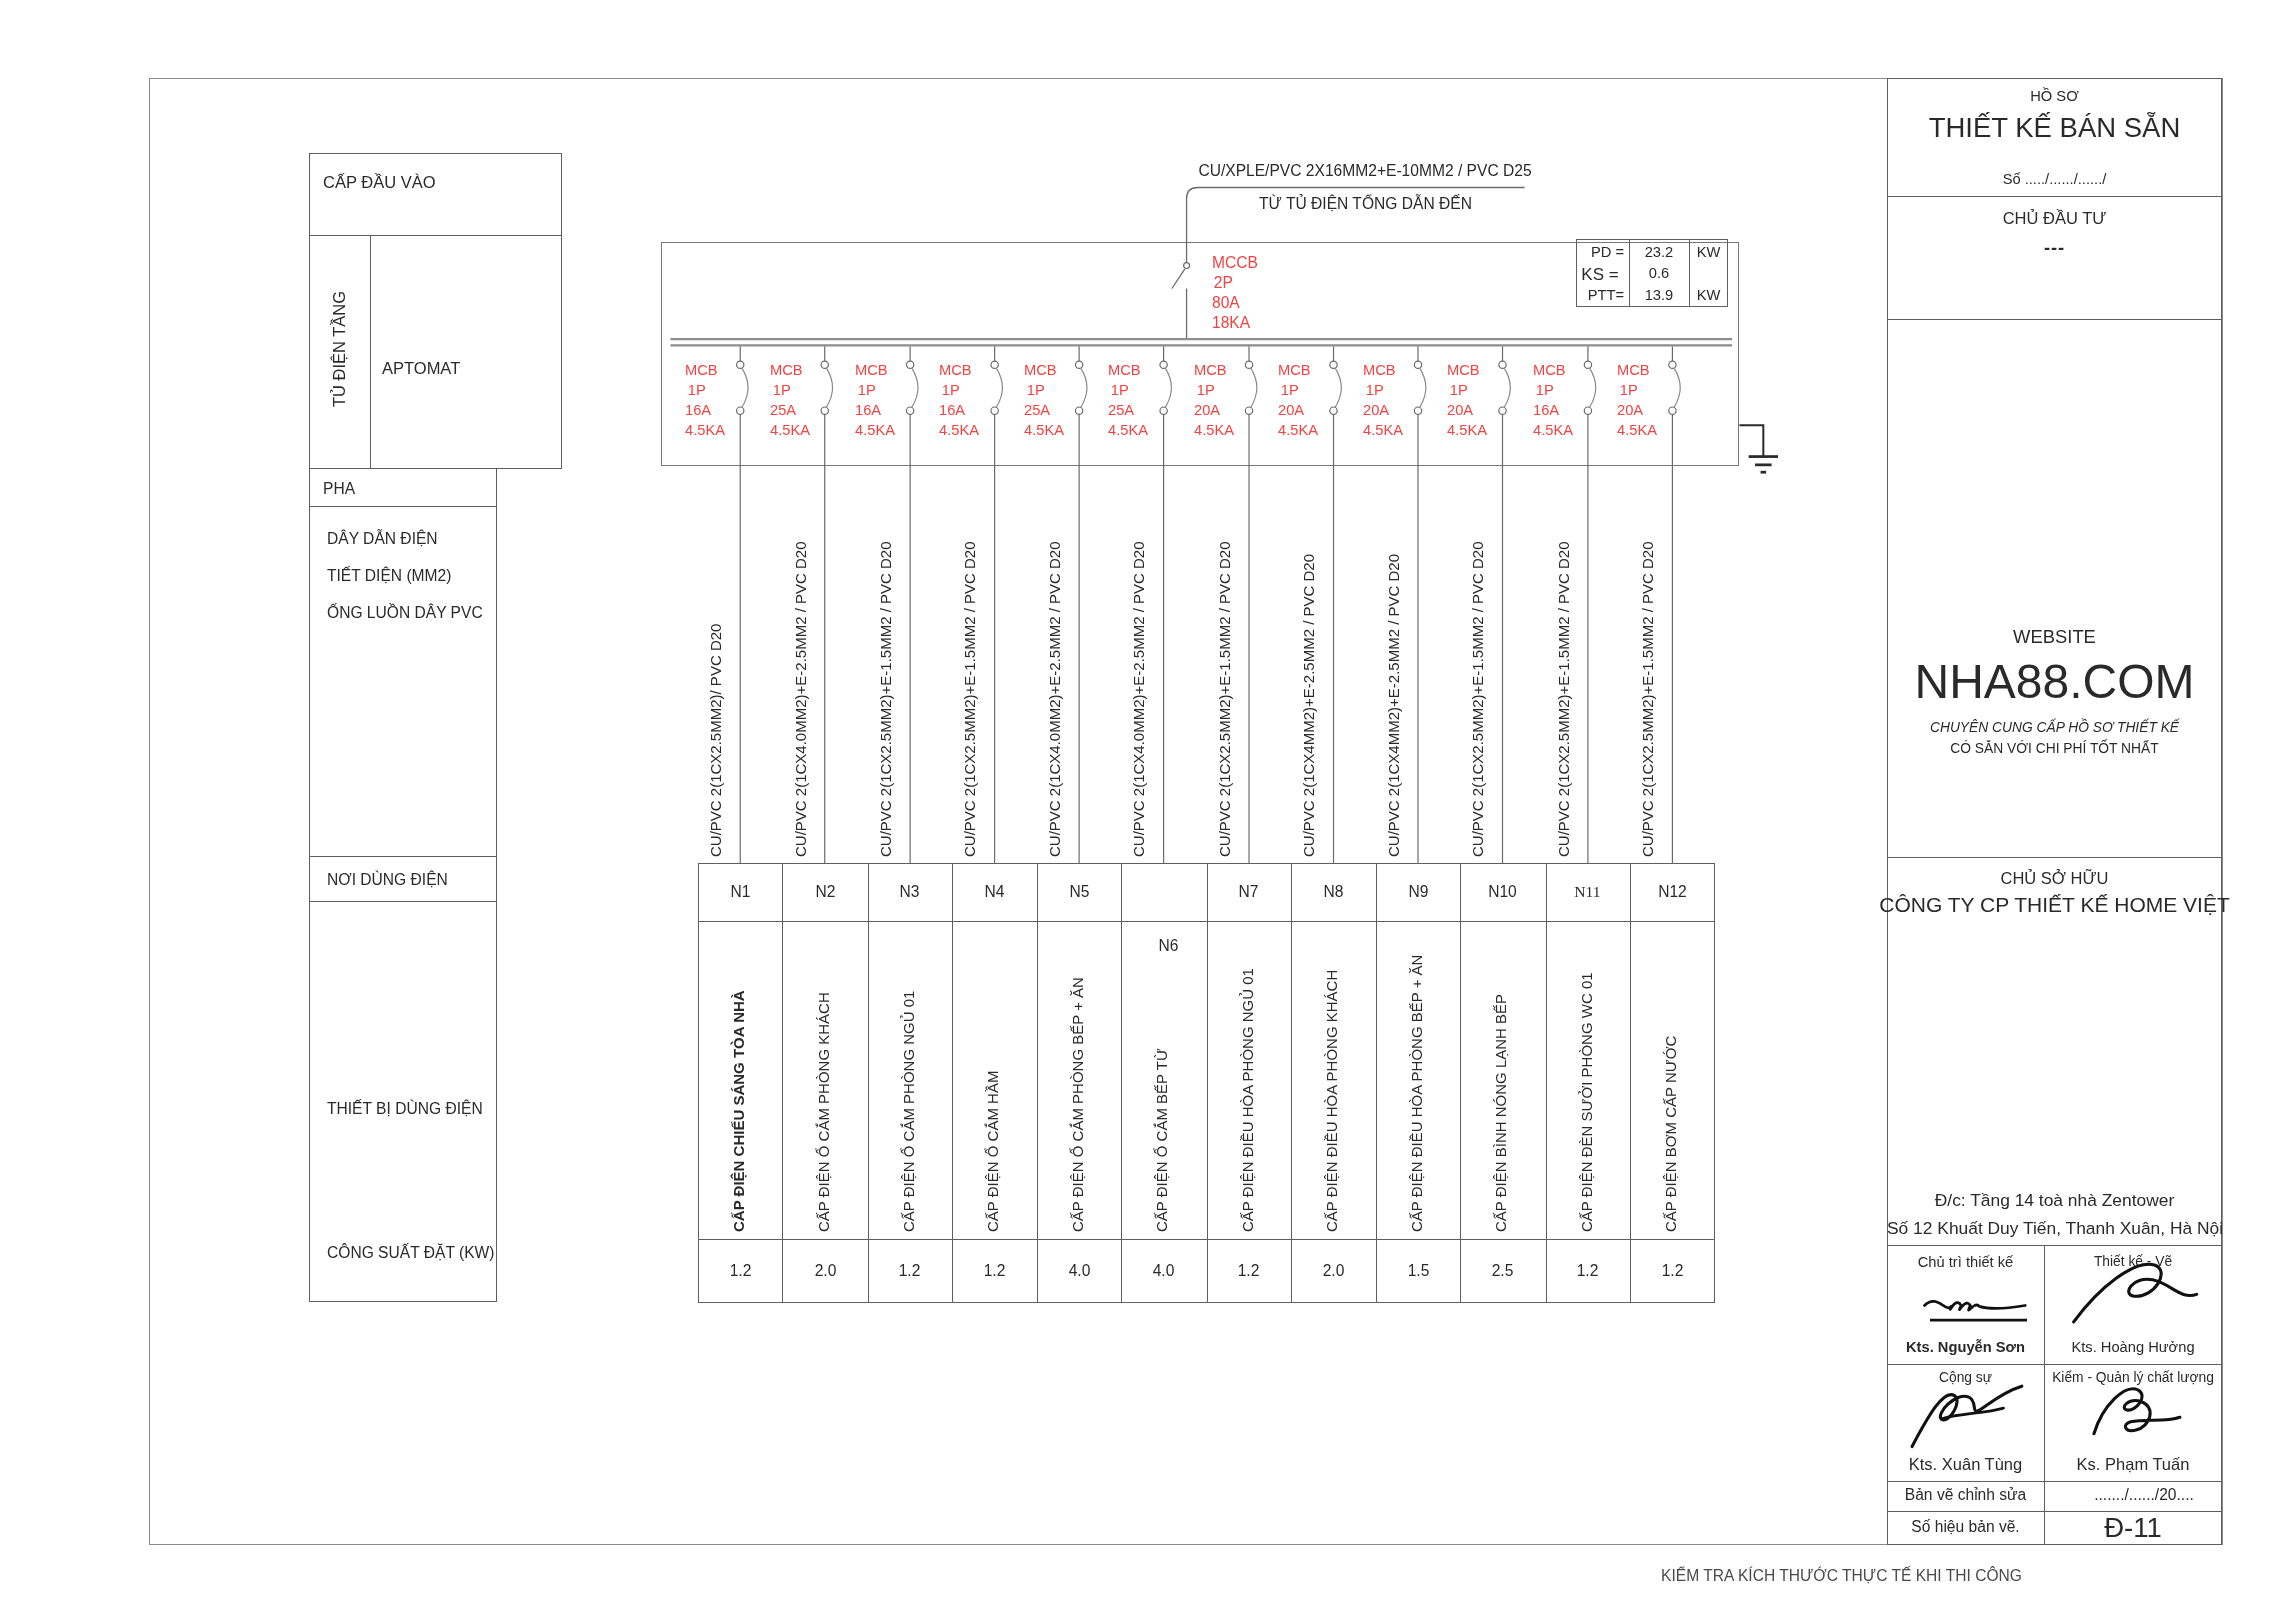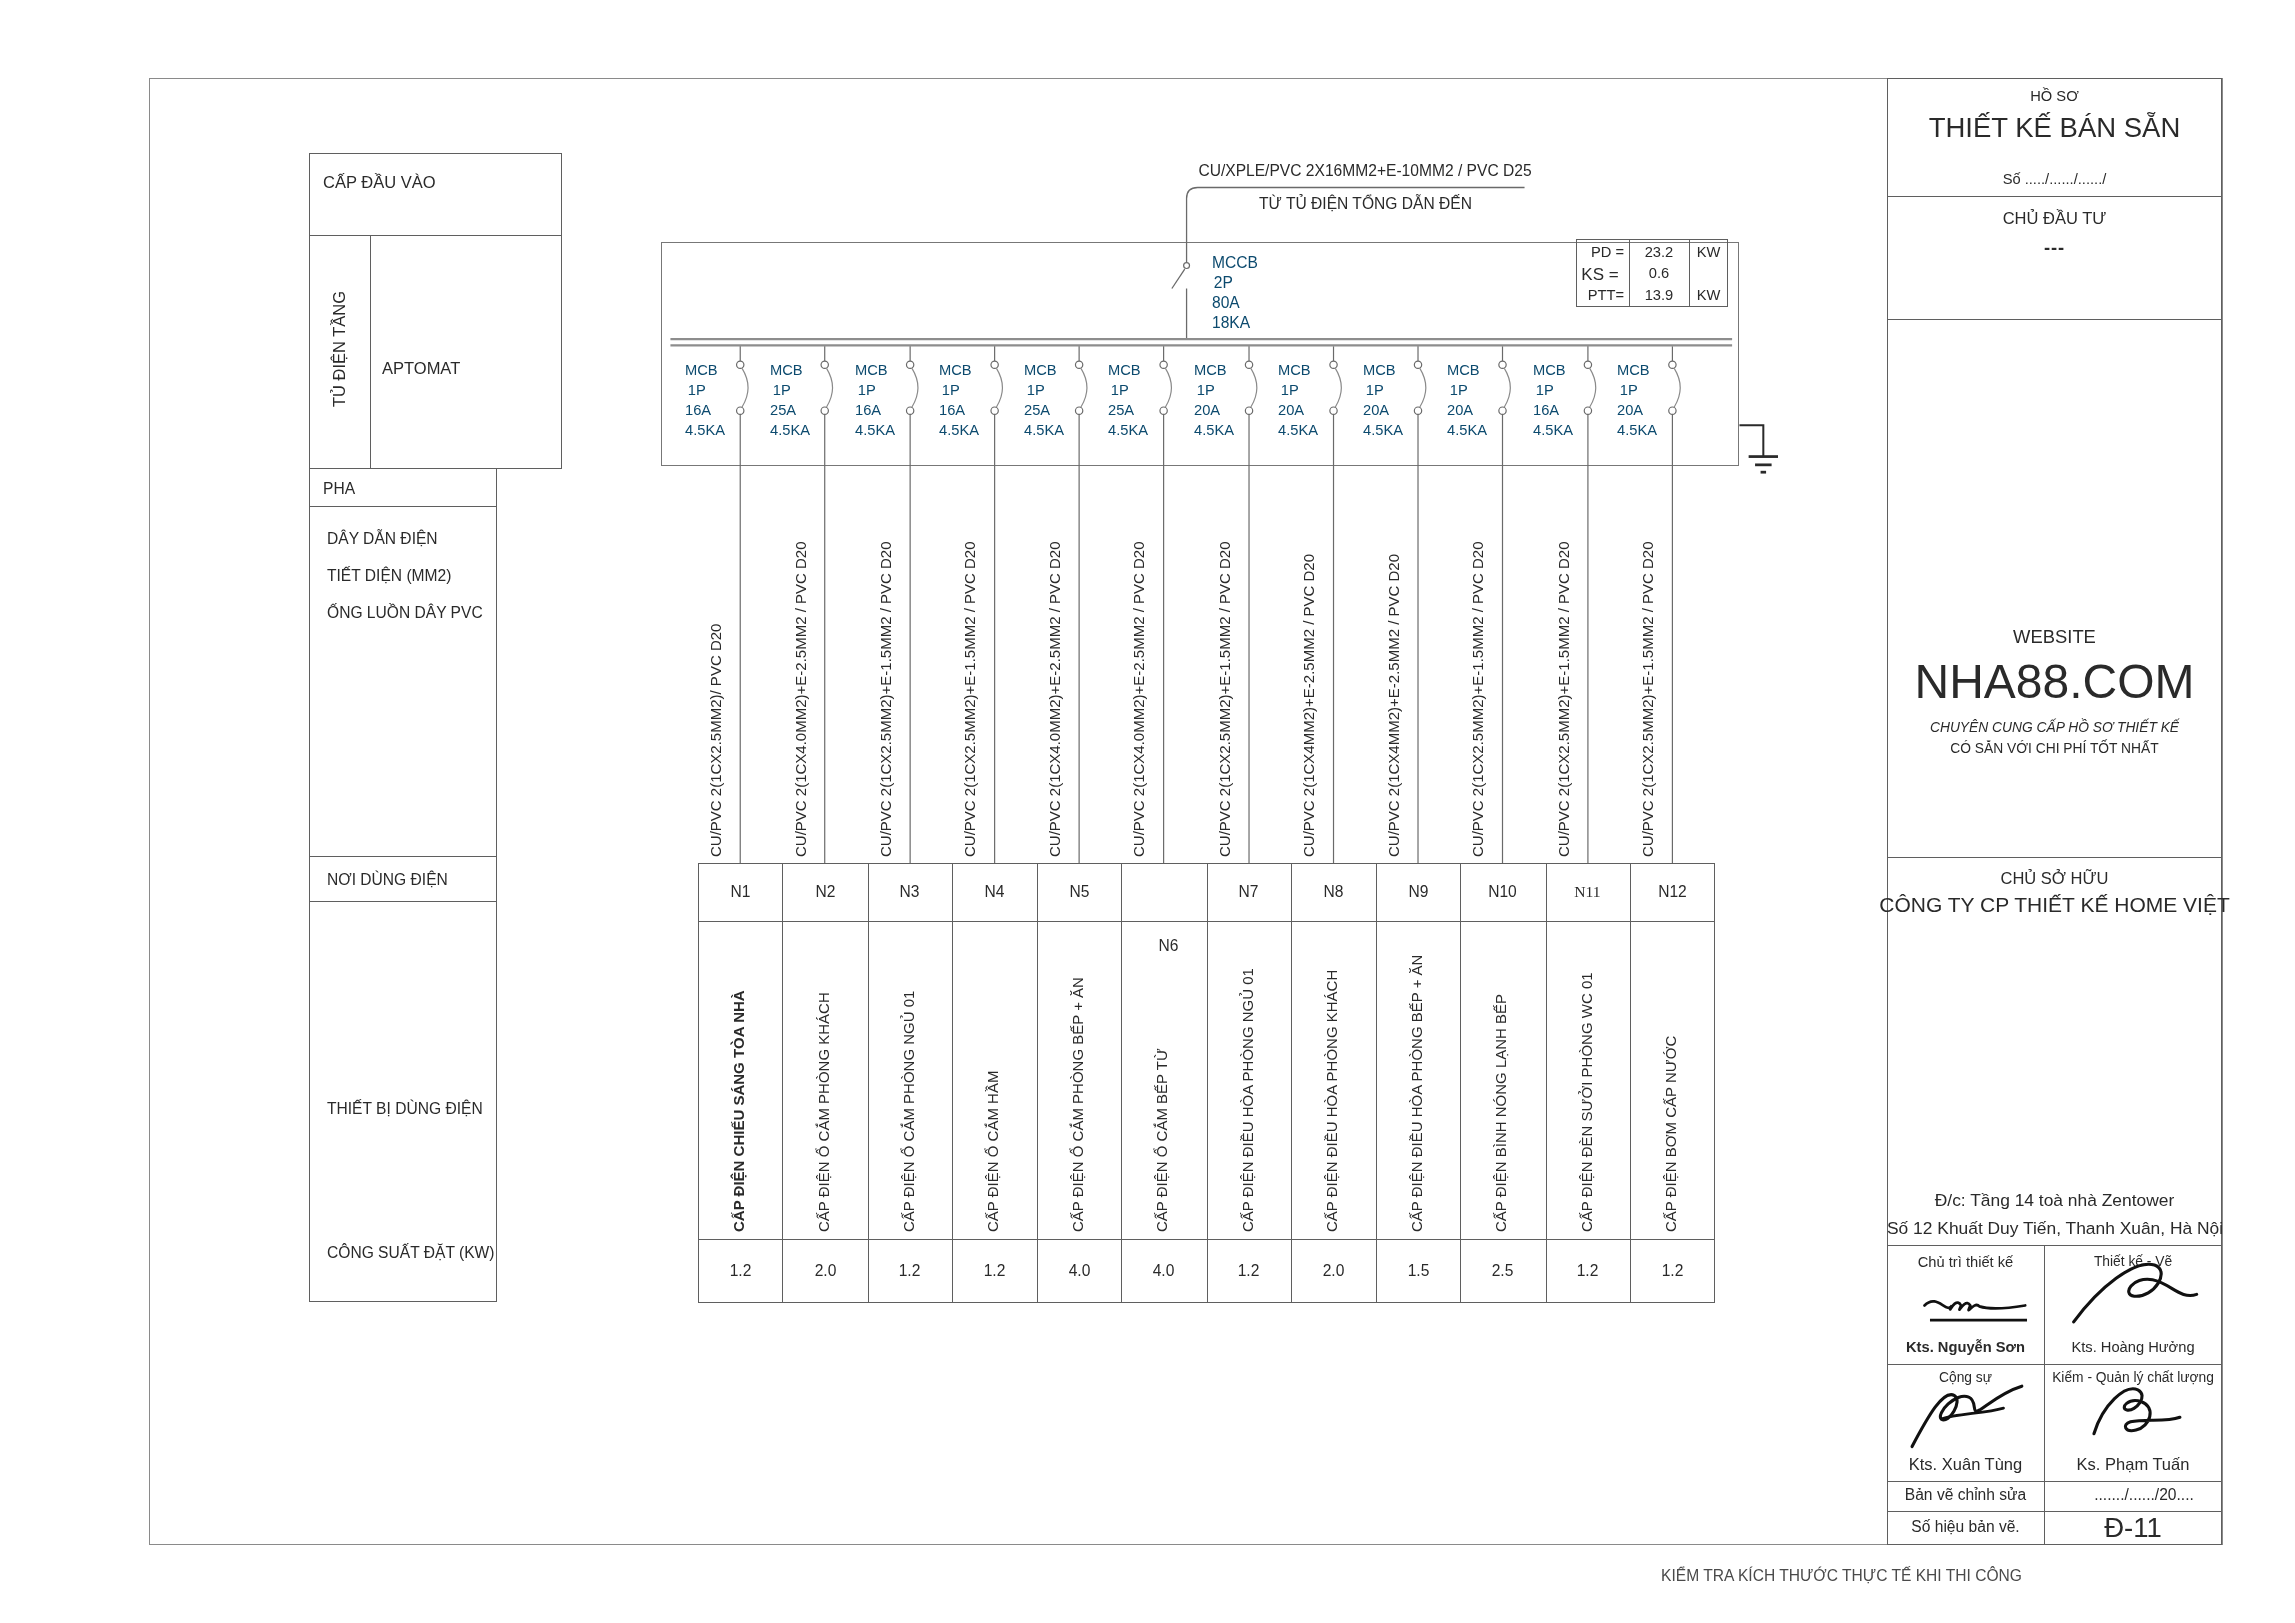--- a/index.html
+++ b/index.html
@@ -4,21 +4,21 @@
 <style>
   html,body{margin:0;padding:0;background:#ffffff;}
   .sheet{position:relative;width:2296px;height:1624px;background:#ffffff;overflow:hidden;
          font-family:"Liberation Sans","DejaVu Sans",sans-serif;color:#222;}
   .hline{position:absolute;height:0.9px;background:#5f5f5f;}
   .vline{position:absolute;width:0.9px;background:#5f5f5f;}
   .box{position:absolute;border:0.9px solid #5f5f5f;box-sizing:border-box;}
   .lbl{position:absolute;white-space:nowrap;color:#2a2a2a;}
   .ctr{text-align:center;}
   .rotcc{transform-origin:0 0;transform:rotate(-90deg);white-space:nowrap;position:absolute;}
-  .mcb-block{position:absolute;font-size:14.7px;line-height:20px;color:#0c4a6e;}
+  .mcb-block{position:absolute;font-size:14.7px;line-height:20px;color:#ef4444;}
   .ncell,.pcell{position:absolute;text-align:center;font-size:15.6px;color:#2a2a2a;}
   .cable-rot{font-size:15px;color:#2a2a2a;}
   .dev-rot{font-size:15px;color:#2a2a2a;}
   .bold{font-weight:700;}
   svg{position:absolute;left:0;top:0;}
   .sig{position:absolute;}
 </style>
 </head>
 <body>
 

